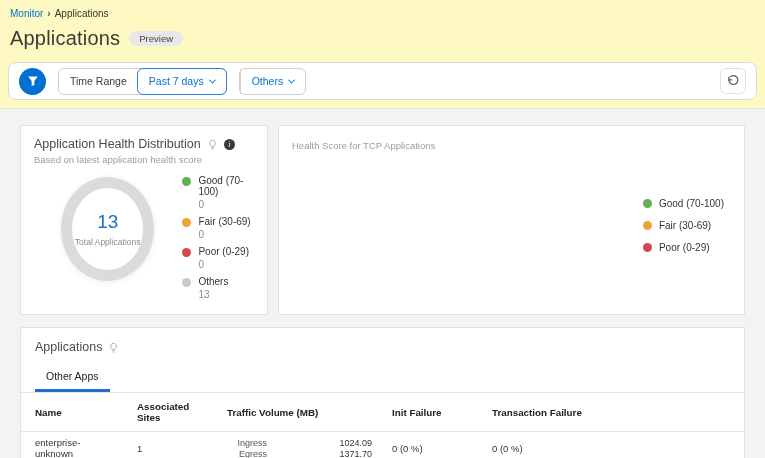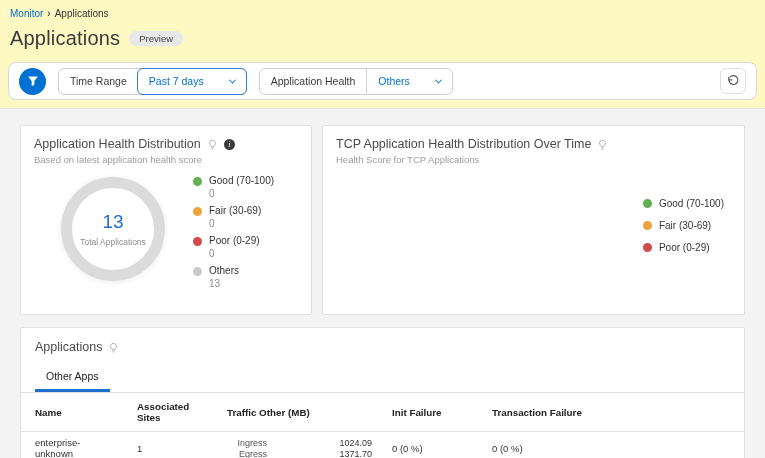--- a/index.html
+++ b/index.html
@@ -16,33 +16,33 @@
   .title-row { display:flex; align-items:center; gap:9px; margin:0 0 12px 2px; }
   .page-title { font-size:20px; font-weight:400; color:#3a3a3a; letter-spacing:.2px; }
   .badge { background:#e8e8e8; border-radius:10px; padding:2px 10px; font-size:9.5px; color:#444; }
 
   .filter-bar { display:flex; align-items:center; gap:12px; border:1px solid #d9d9d9; border-radius:8px;
                 background:#fff; padding:5px 10px; height:38px; }
   .filter-circle { width:27px; height:27px; border-radius:50%; background:#0070d2; display:flex;
                    align-items:center; justify-content:center; cursor:pointer; flex:0 0 auto; }
   .group { display:flex; align-items:stretch; border:1px solid #cfcfcf; border-radius:6px; height:27px; background:#fff; }
   .seg { display:flex; align-items:center; padding:4px 11px; font-size:10.5px; color:#3c3c3c; white-space:nowrap; }
-  .seg.value { color:#0070d2; cursor:pointer; border-left:1px solid #d5d5d5; background:none;gap:20px; }
+  .seg.value { color:#0070d2; cursor:pointer; border-left:1px solid #d5d5d5; background:none; }
   .seg.blue-outline { border:1px solid #2f80d6; border-radius:6px; margin:-1px; border-left:1px solid #2f80d6; }
   .chev { display:inline-block; width:5px; height:5px; border-right:1.4px solid currentColor;
           border-bottom:1.4px solid currentColor; transform:rotate(45deg) translate(-1px,-1px); margin-left:6px; }
   .fb-spacer { flex:1; }
   .reset-btn { width:26px; height:26px; border:1px solid #e0e0e0; border-radius:6px; background:#fff;
                display:flex; align-items:center; justify-content:center; cursor:pointer; }
 
   
   .content { background:#f3f3f3; border-top:1px solid #e6e6e6; padding:16px 20px 0; height:358px; }
   .card { background:#fff; border:1px solid #e0e0e0; border-radius:2px; }
   .cards-row { display:flex; gap:10px; }
-  .card-health { width:292px; height:190px; }
+  .card-health { width:248px; height:190px; }
   .card-tcp { flex:1; height:190px; position:relative; }
 
   .card-head { padding:11px 13px 0; }
   .card-title { font-size:12.5px; color:#4a4a4a; display:flex; align-items:center; gap:6px; }
   .card-sub { font-size:9.5px; color:#9c9c9c; margin-top:3px; }
   .info-icon { width:11px; height:11px; border-radius:50%; background:#3b3b3b; color:#fff;
                display:inline-flex; align-items:center; justify-content:center; font-size:8px;
                font-style:italic; font-family:"Liberation Serif", serif; cursor:pointer; }
   .info-icon::before { content:"i"; }
 
@@ -106,21 +106,20 @@
 
     <div class="group">
       <span class="seg">Time Range</span>
       <span class="seg value blue-outline">
         <span>Past 7 days</span>
         <span class="chev"></span>
       </span>
     </div>
 
     <div class="group">
-      <span class="seg">Application Health</span>
       <span class="seg value">
         <span>Others</span>
         <span class="chev"></span>
       </span>
     </div>
 
     <span class="fb-spacer"></span>
 
     <span class="reset-btn">
       <svg width="14" height="14" viewBox="0 0 16 16" fill="none" stroke="#555" stroke-width="1.4">
@@ -179,27 +178,20 @@
               <span class="legend-label" style="display:block">Others</span>
               <span class="legend-value" style="display:block">13</span>
             </span>
           </div>
         </div>
       </div>
     </section>
 
     <section class="card card-tcp">
       <div class="card-head">
-        <div class="card-title">
-          <span>TCP Application Health Distribution Over Time</span>
-          <svg class="bulb" width="11" height="11" viewBox="0 0 16 16" fill="none" stroke="#a8a8a8" stroke-width="1.3">
-            <path d="M8 1.8a4.3 4.3 0 0 0-2.6 7.7c.5.4.8 1 .8 1.6h3.6c0-.6.3-1.2.8-1.6A4.3 4.3 0 0 0 8 1.8z"></path>
-            <path d="M6.4 13h3.2M7 14.8h2"></path>
-          </svg>
-        </div>
         <div class="card-sub">Health Score for TCP Applications</div>
       </div>
       <div class="tcp-legend">
         <div class="legend-item">
           <span class="dot" style="background-color: rgb(97, 177, 82);"></span>
           <span class="legend-label">Good (70-100)</span>
         </div>
         <div class="legend-item">
           <span class="dot" style="background-color: rgb(237, 162, 60);"></span>
           <span class="legend-label">Fair (30-69)</span>
@@ -231,21 +223,21 @@
         <col style="width:106px">
           <col style="width:90px">
           <col style="width:165px">
           <col style="width:100px">
           <col>
       </colgroup>
       <thead>
         <tr>
           <th>Name</th>
           <th>Associated Sites</th>
-          <th>Traffic Other (MB)</th>
+          <th>Traffic Volume (MB)</th>
           <th>Init Failure</th>
           <th>Transaction Failure</th>
         </tr>
       </thead>
       <tbody>
         <tr>
           <td>enterprise-unknown</td>
           <td>1</td>
           <td>
             <span class="traffic">

